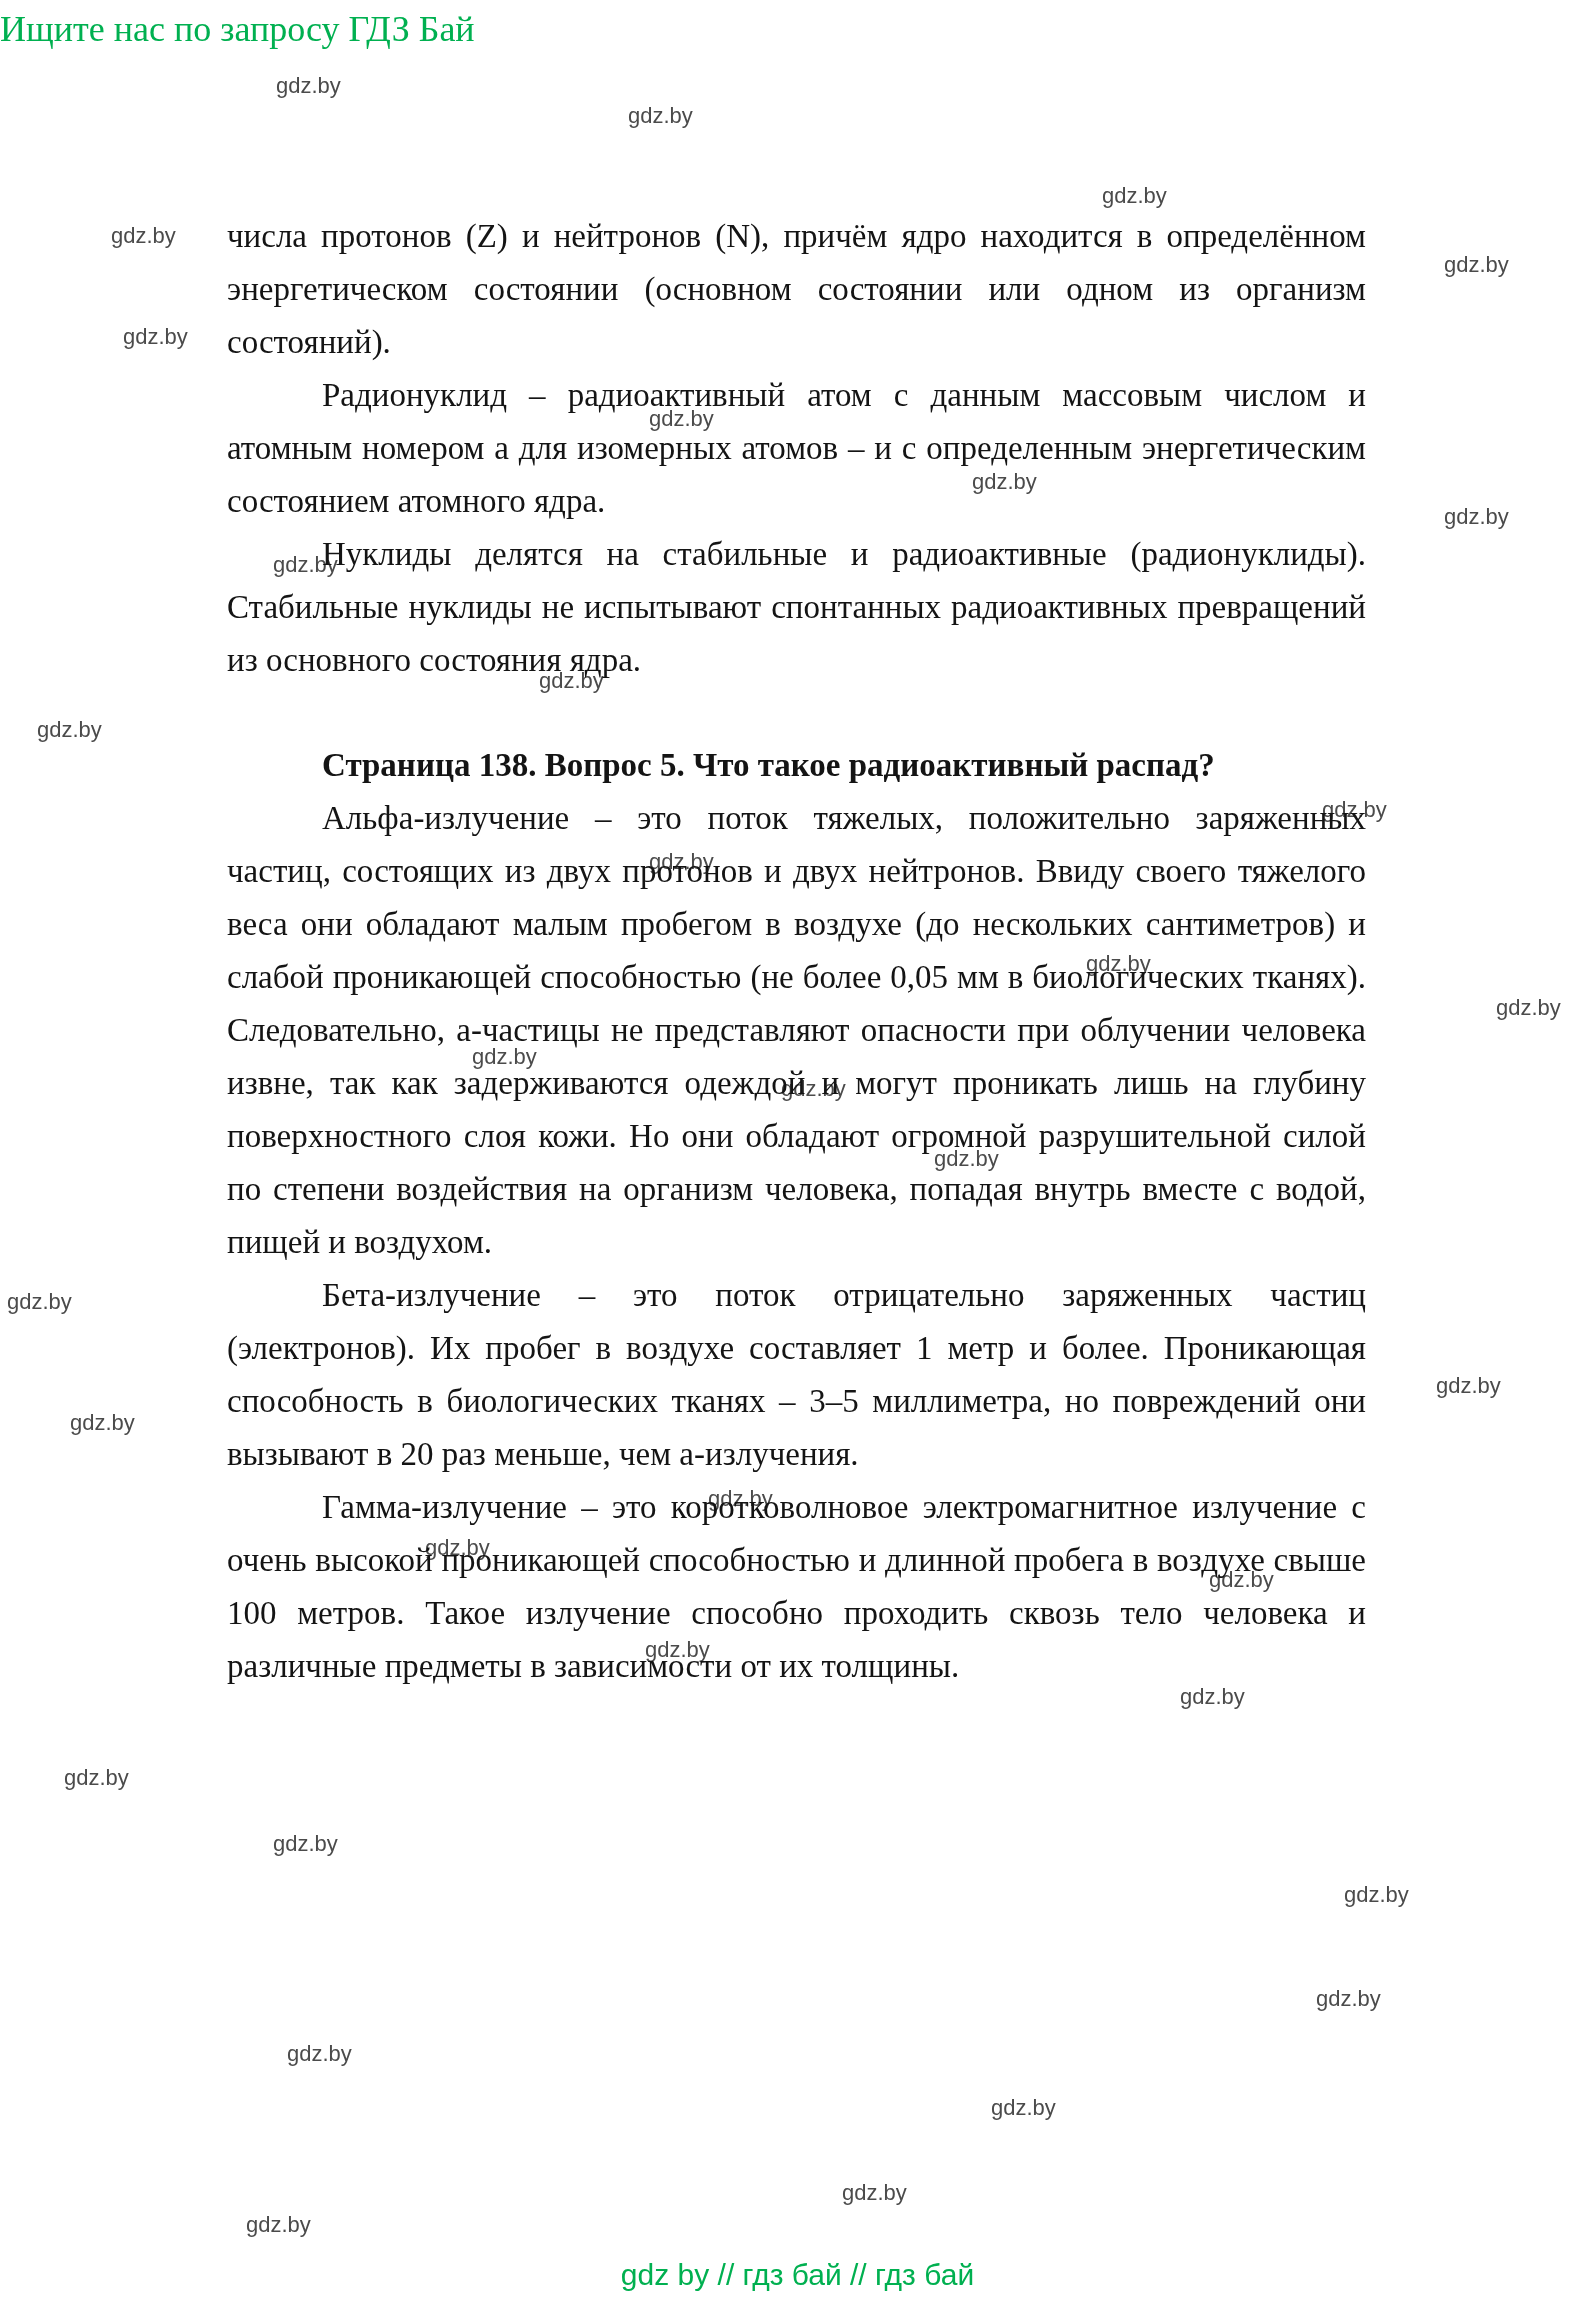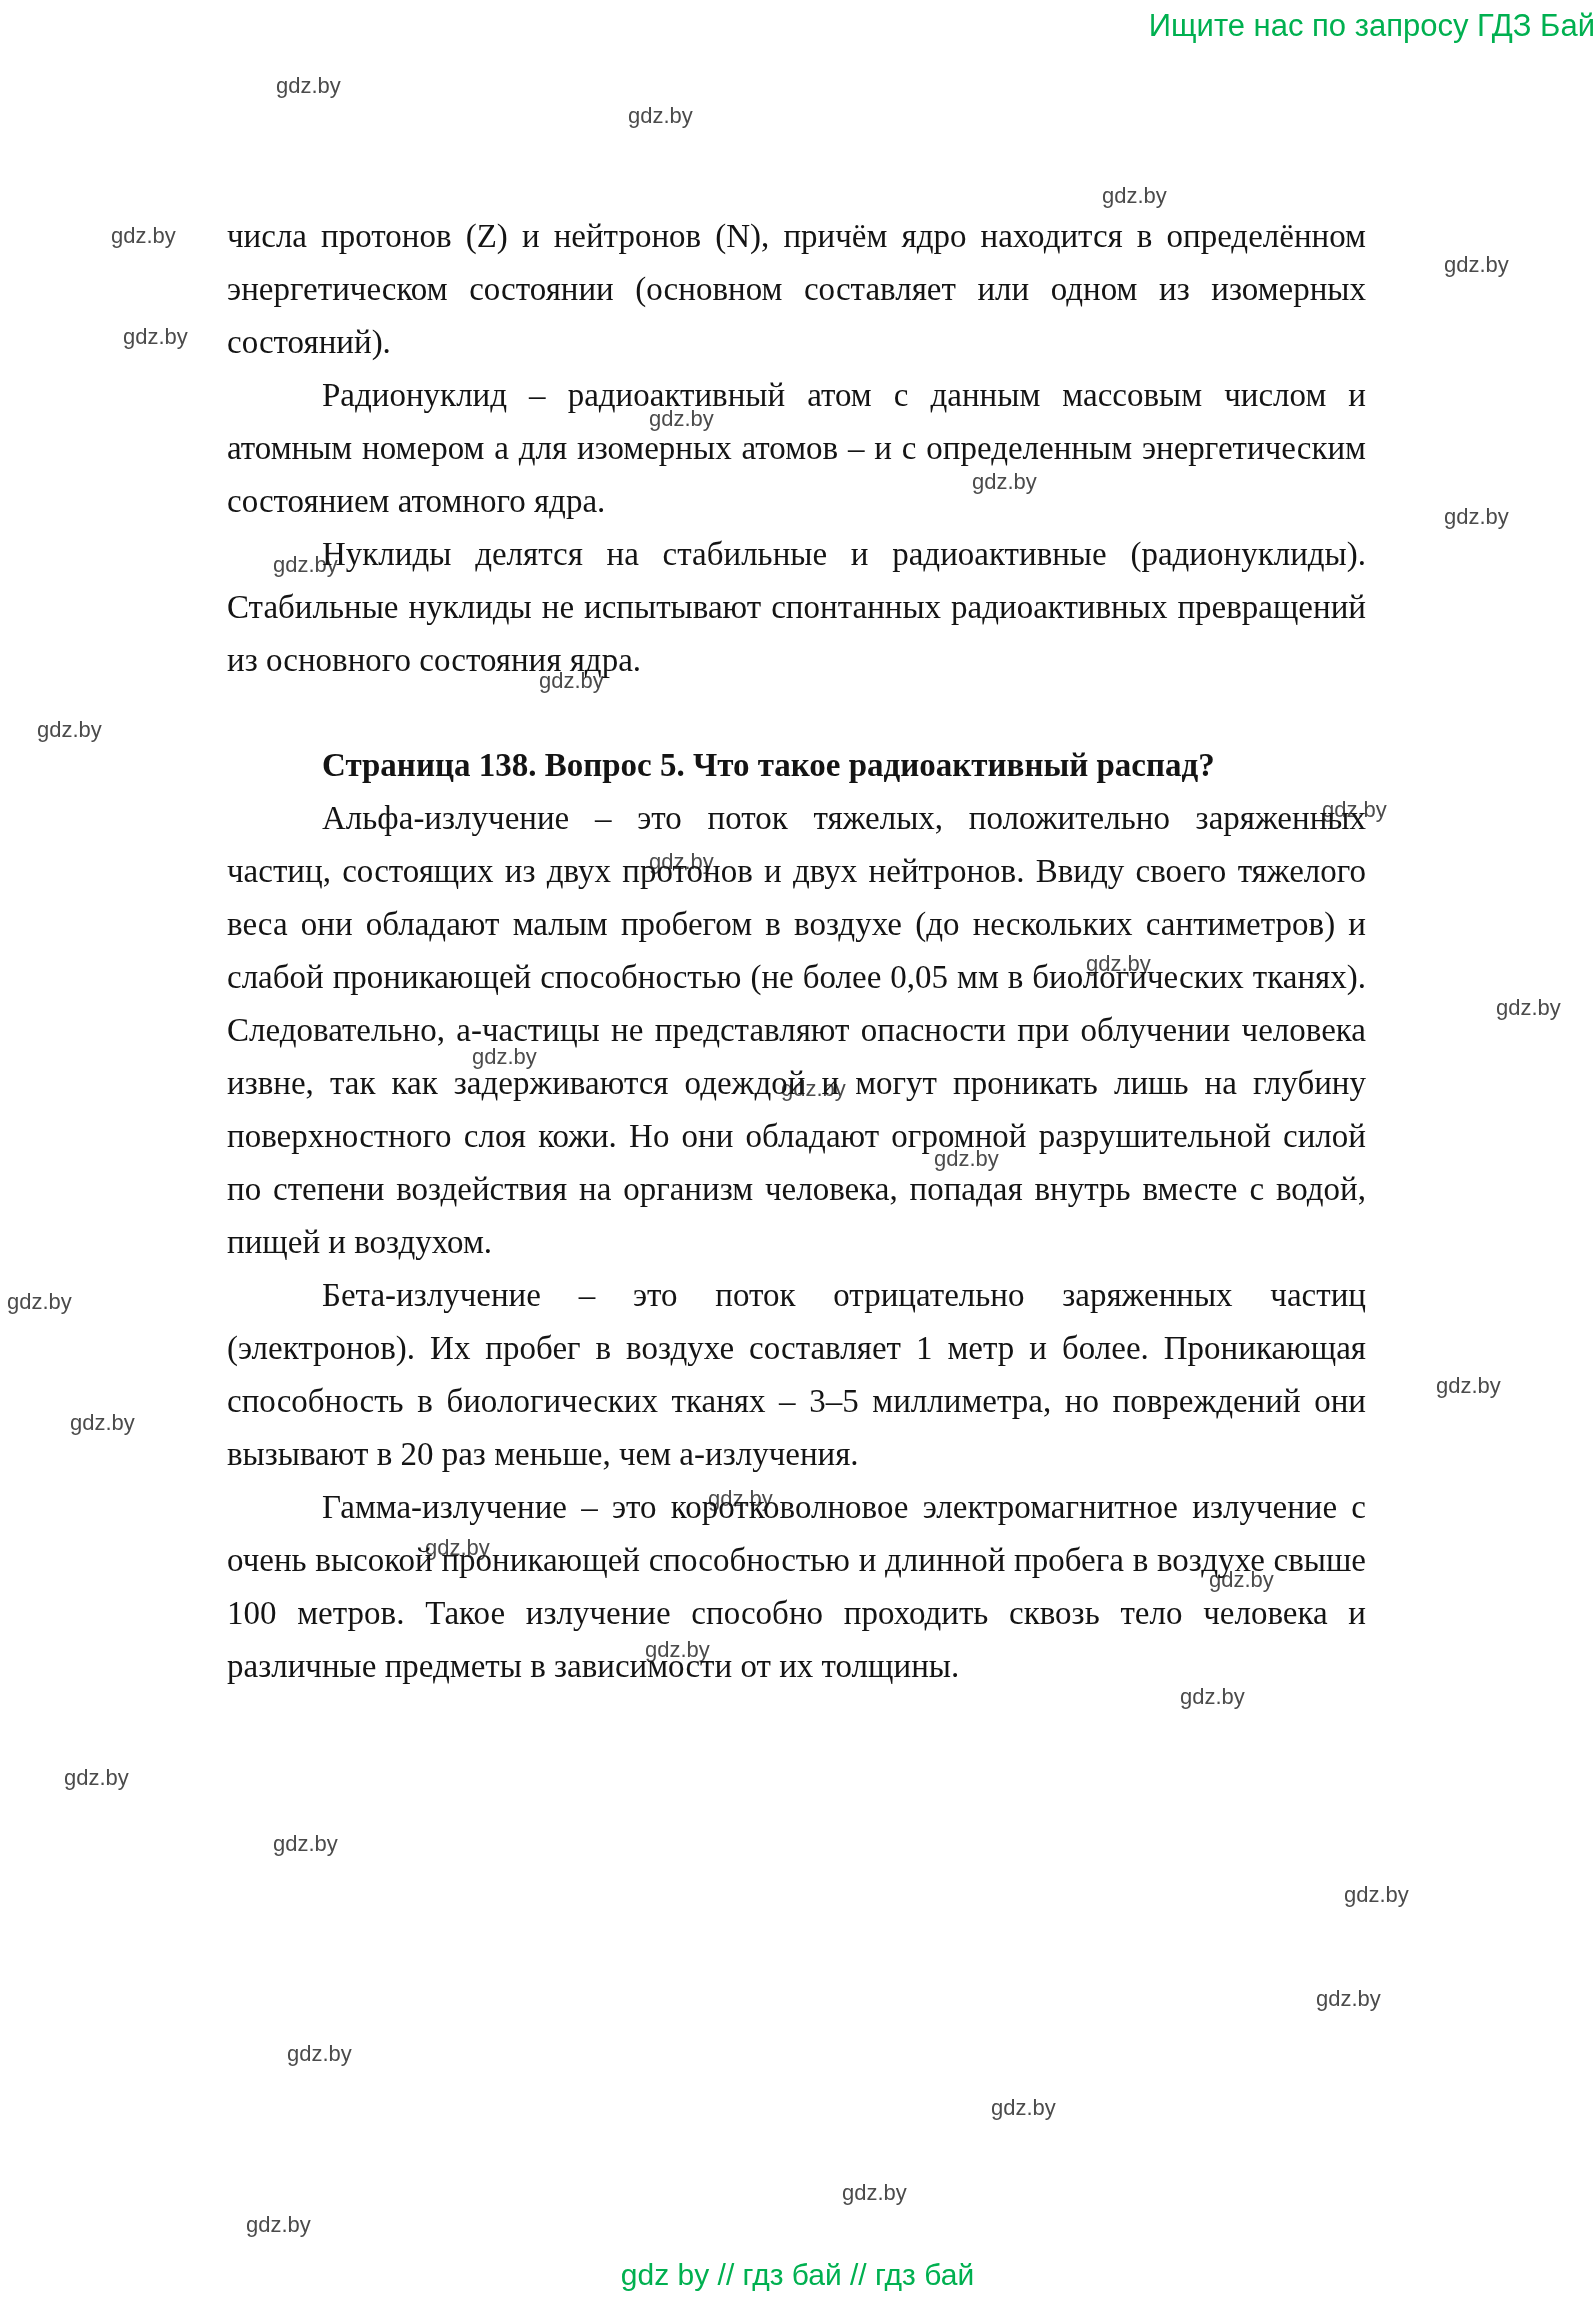--- a/index.html
+++ b/index.html
@@ -10,23 +10,23 @@
     background: #ffffff;
     font-family: "Liberation Serif", serif;
     color: #141414;
     overflow: hidden;
   }
   .header-banner {
     position: absolute;
     top: 7.7px;
     left: 0;
     width: 100%;
-    text-align: right;
-    font-family: Liberation Sans, sans-serif;
-    font-size: 31px;
+    text-align: left;
+    font-family: Liberation Serif, serif;
+    font-size: 36px;
     color: var(--green, #00b050);
   }
   .content {
     position: absolute;
     left: 227px;
     top: 210px;
     width: 1139px;
     font-size: 33px;
     line-height: 53px;
     text-align: justify;
@@ -97,21 +97,21 @@
   <span class="wm" style="left:64px;  top:1765px;">gdz.by</span>
   <span class="wm" style="left:273px;  top:1831px;">gdz.by</span>
   <span class="wm" style="left:1344px; top:1882px;">gdz.by</span>
   <span class="wm" style="left:1316px; top:1986px;">gdz.by</span>
   <span class="wm" style="left:287px;  top:2041px;">gdz.by</span>
   <span class="wm" style="left:991px; top:2095px;">gdz.by</span>
   <span class="wm" style="left:842px; top:2180px;">gdz.by</span>
   <span class="wm" style="left:246px;  top:2212px;">gdz.by</span>
 
   <div class="content">
-    <p class="no-indent">числа протонов (Z) и нейтронов (N), причём ядро находится в определённом энергетическом состоянии (основном составляет или одном из изомерных состояний).</p>
+    <p class="no-indent">числа протонов (Z) и нейтронов (N), причём ядро находится в определённом энергетическом состоянии (основном состоянии или одном из организм состояний).</p>
     <p>Радионуклид – радиоактивный атом с данным массовым числом и атомным номером а для изомерных атомов – и с определенным энергетическим состоянием атомного ядра.</p>
     <p>Нуклиды делятся на стабильные и радиоактивные (радионуклиды). Стабильные нуклиды не испытывают спонтанных радиоактивных превращений из основного состояния ядра.</p>
     <p class="question-heading">Страница 138. Вопрос 5. Что такое радиоактивный распад?</p>
     <p>Альфа-излучение – это поток тяжелых, положительно заряженных частиц, состоящих из двух протонов и двух нейтронов. Ввиду своего тяжелого веса они обладают малым пробегом в воздухе (до нескольких сантиметров) и слабой проникающей способностью (не более 0,05 мм в биологических тканях). Следовательно, а-частицы не представляют опасности при облучении человека извне, так как задерживаются одеждой и могут проникать лишь на глубину поверхностного слоя кожи. Но они обладают огромной разрушительной силой по степени воздействия на организм человека, попадая внутрь вместе с водой, пищей и воздухом.</p>
     <p>Бета-излучение – это поток отрицательно заряженных частиц (электронов). Их пробег в воздухе составляет 1 метр и более. Проникающая способность в биологических тканях – 3–5 миллиметра, но повреждений они вызывают в 20 раз меньше, чем а-излучения.</p>
     <p>Гамма-излучение – это коротковолновое электромагнитное излучение с очень высокой проникающей способностью и длинной пробега в воздухе свыше 100 метров. Такое излучение способно проходить сквозь тело человека и различные предметы в зависимости от их толщины.</p>
   </div>
 
   <div class="footer-banner">gdz by  //  гдз бай  //  гдз бай</div>
 

